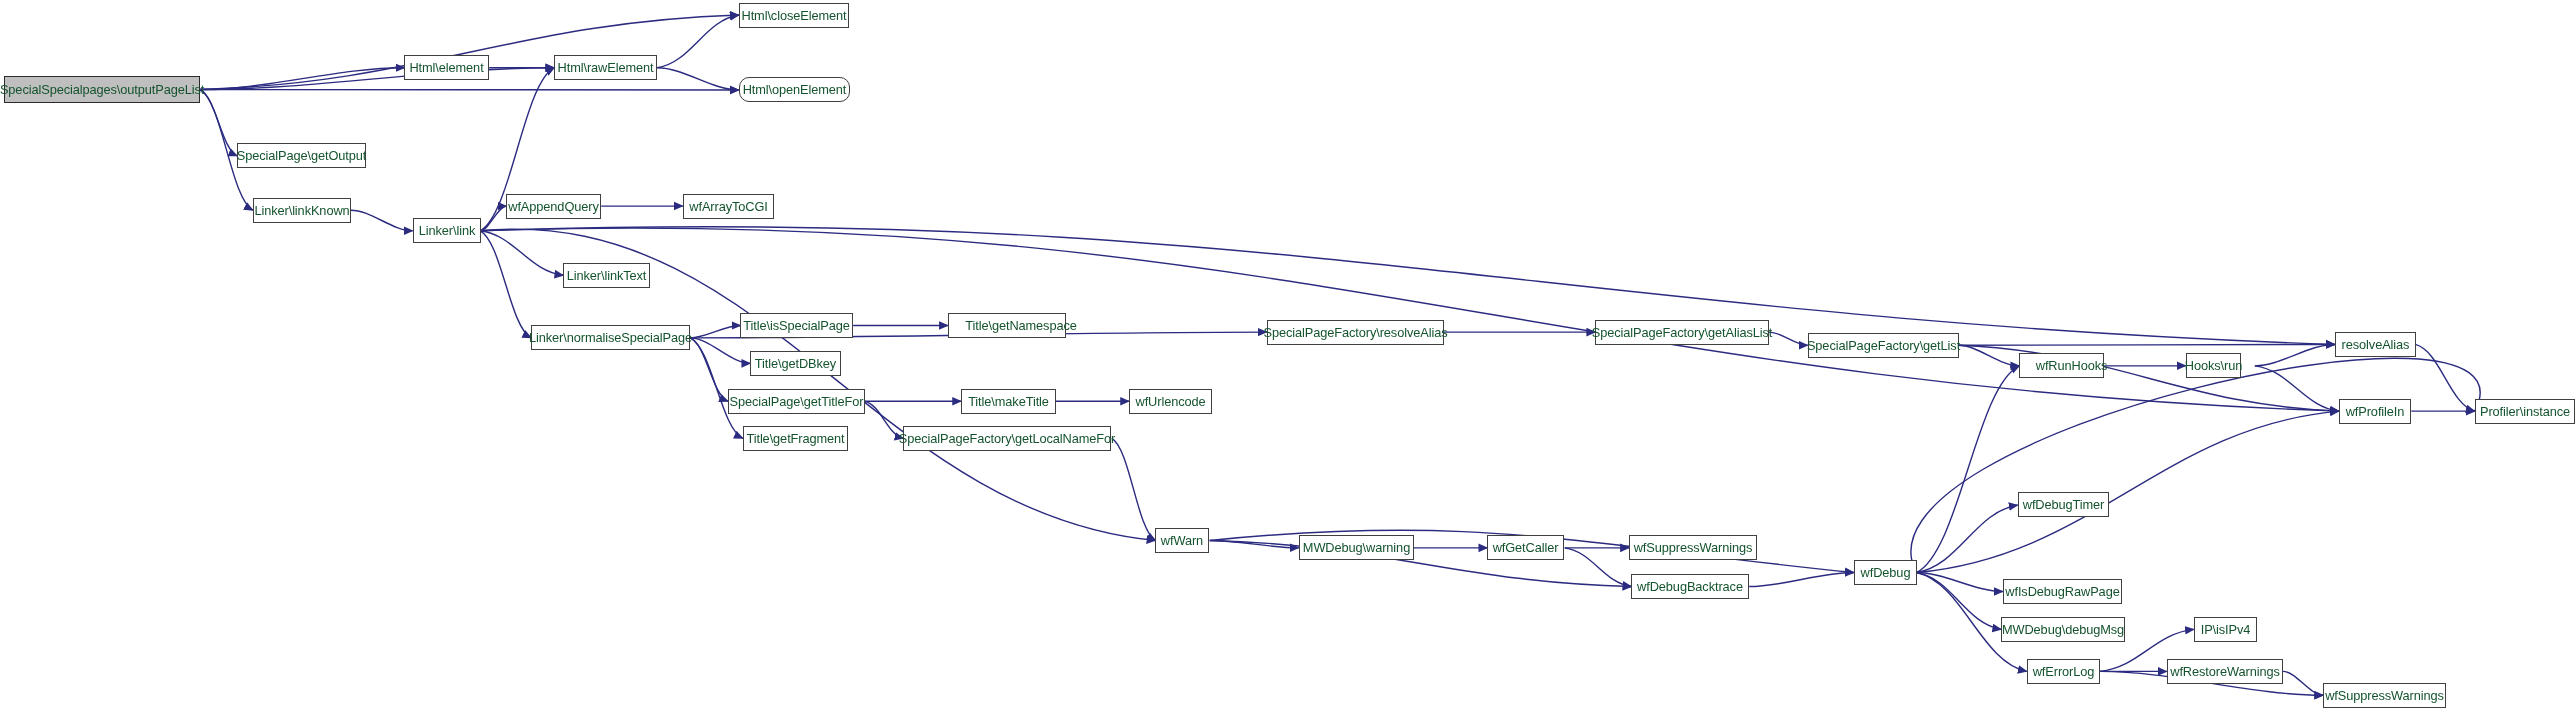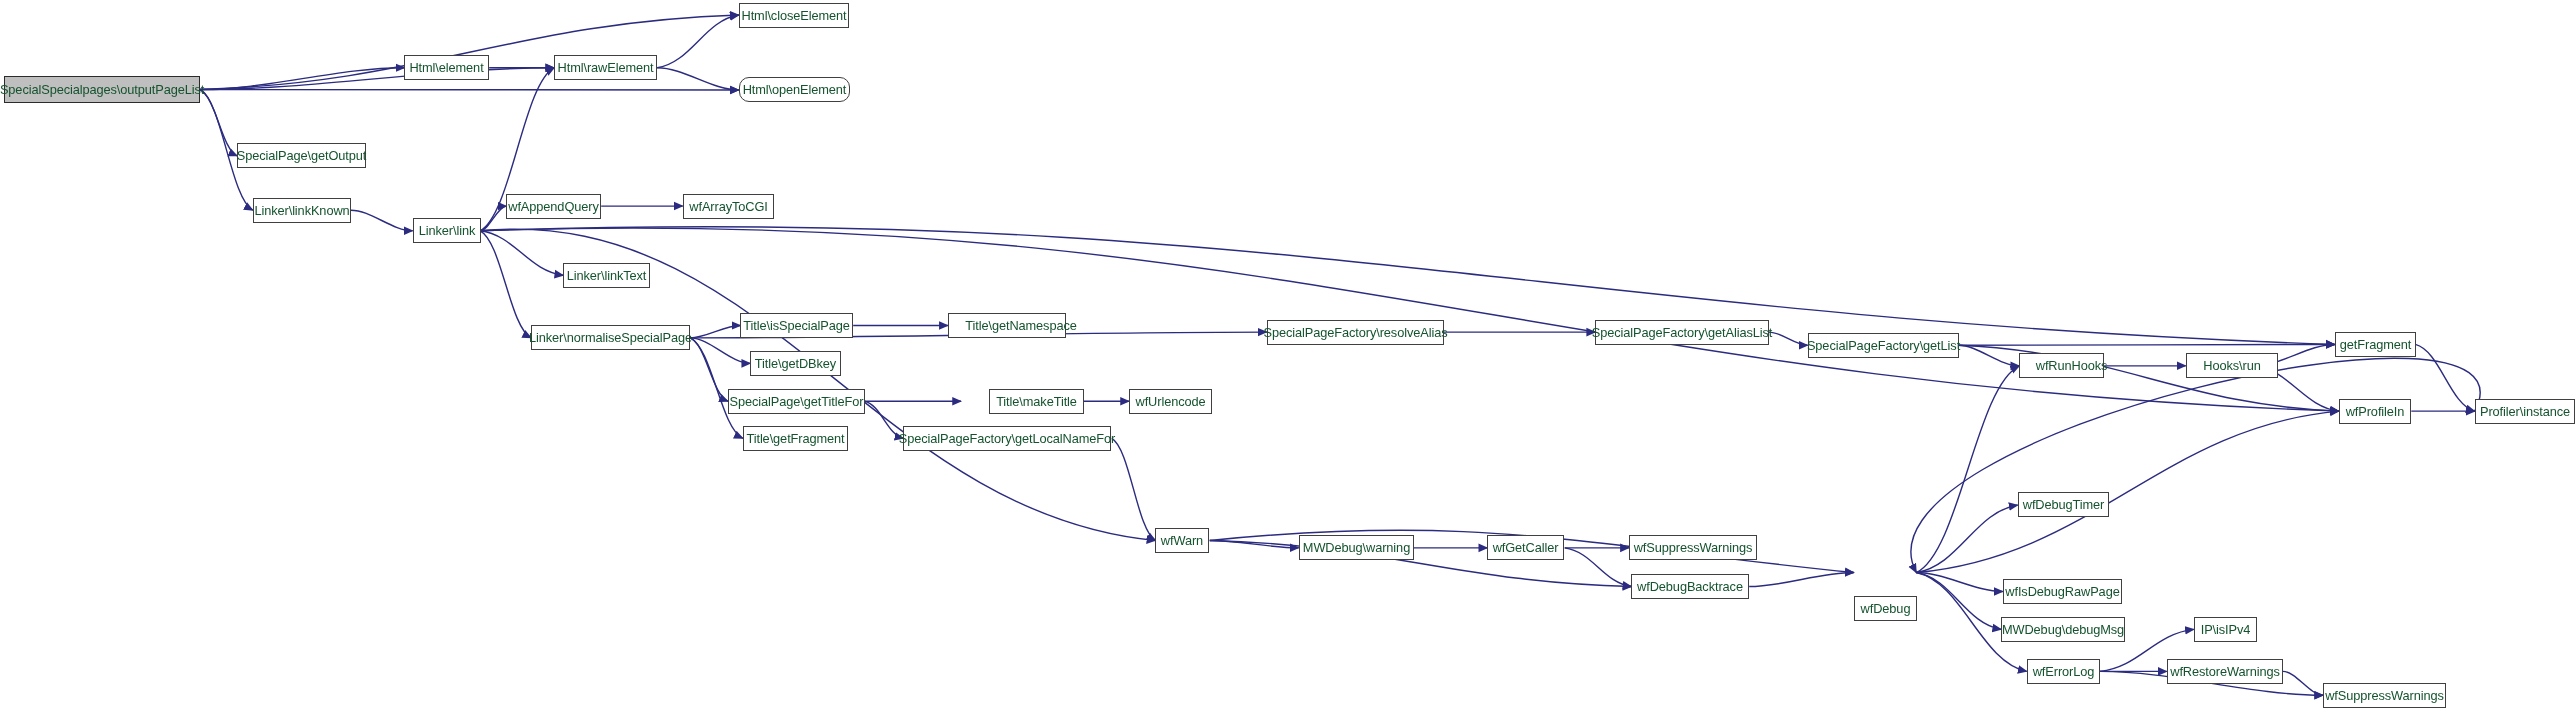--- a/index.html
+++ b/index.html
@@ -122,21 +122,21 @@
       </div>
       <div class="node" style="left: 948px; top: 313px; width: 118px; height: 25px; padding-left: 28px;">
         <span>Title\getNamespace</span>
       </div>
       <div class="node" style="left: 750px; top: 351px; width: 91px; height: 25px;">
         <span>Title\getDBkey</span>
       </div>
       <div class="node" style="left: 728px; top: 389px; width: 137px; height: 25px;">
         <span>SpecialPage\getTitleFor</span>
       </div>
-      <div class="node" style="left: 961px; top: 389px; width: 95px; height: 25px; margin-left: 28px;">
+      <div class="node" style="left: 961px; top: 389px; width: 95px; height: 25px;">
         <span>Title\makeTitle</span>
       </div>
       <div class="node" style="left: 1129px; top: 389px; width: 83px; height: 25px;">
         <span>wfUrlencode</span>
       </div>
       <div class="node" style="left: 743px; top: 426px; width: 105px; height: 25px;">
         <span>Title\getFragment</span>
       </div>
       <div class="node" style="left: 903px; top: 426px; width: 208px; height: 25px;">
         <span>SpecialPageFactory\getLocalNameFor</span>
@@ -146,25 +146,25 @@
       </div>
       <div class="node" style="left: 1595px; top: 320px; width: 174px; height: 25px;">
         <span>SpecialPageFactory\getAliasList</span>
       </div>
       <div class="node" style="left: 1808px; top: 333px; width: 151px; height: 25px;">
         <span>SpecialPageFactory\getList</span>
       </div>
       <div class="node" style="left: 2019px; top: 353px; width: 85px; height: 25px; padding-left: 20px;">
         <span>wfRunHooks</span>
       </div>
-      <div class="node" style="left: 2186px; top: 353px; width: 92px; height: 25px;">
+      <div class="node" style="left: 2186px; top: 353px; width: 55px; height: 25px;">
         <span>Hooks\run</span>
       </div>
       <div class="node" style="left: 2335px; top: 332px; width: 81px; height: 25px;">
-        <span>getFragment</span>
+        <span>resolveAlias</span>
       </div>
       <div class="node" style="left: 2339px; top: 399px; width: 72px; height: 25px;">
         <span>wfProfileIn</span>
       </div>
       <div class="node" style="left: 2475px; top: 399px; width: 100px; height: 25px;">
         <span>Profiler\instance</span>
       </div>
       <div class="node" style="left: 1155px; top: 528px; width: 54px; height: 25px;">
         <span>wfWarn</span>
       </div>
@@ -173,21 +173,21 @@
       </div>
       <div class="node" style="left: 1487px; top: 535px; width: 77px; height: 25px;">
         <span>wfGetCaller</span>
       </div>
       <div class="node" style="left: 1629px; top: 535px; width: 128px; height: 25px;">
         <span>wfSuppressWarnings</span>
       </div>
       <div class="node" style="left: 1631px; top: 574px; width: 118px; height: 25px;">
         <span>wfDebugBacktrace</span>
       </div>
-      <div class="node" style="left: 1854px; top: 560px; width: 63px; height: 25px; margin-top: 36px;">
+      <div class="node" style="left: 1854px; top: 560px; width: 63px; height: 25px;">
         <span>wfDebug</span>
       </div>
       <div class="node" style="left: 2018px; top: 492px; width: 91px; height: 25px;">
         <span>wfDebugTimer</span>
       </div>
       <div class="node" style="left: 2003px; top: 579px; width: 119px; height: 25px;">
         <span>wfIsDebugRawPage</span>
       </div>
       <div class="node" style="left: 2001px; top: 617px; width: 124px; height: 25px;">
         <span>MWDebug\debugMsg</span>

